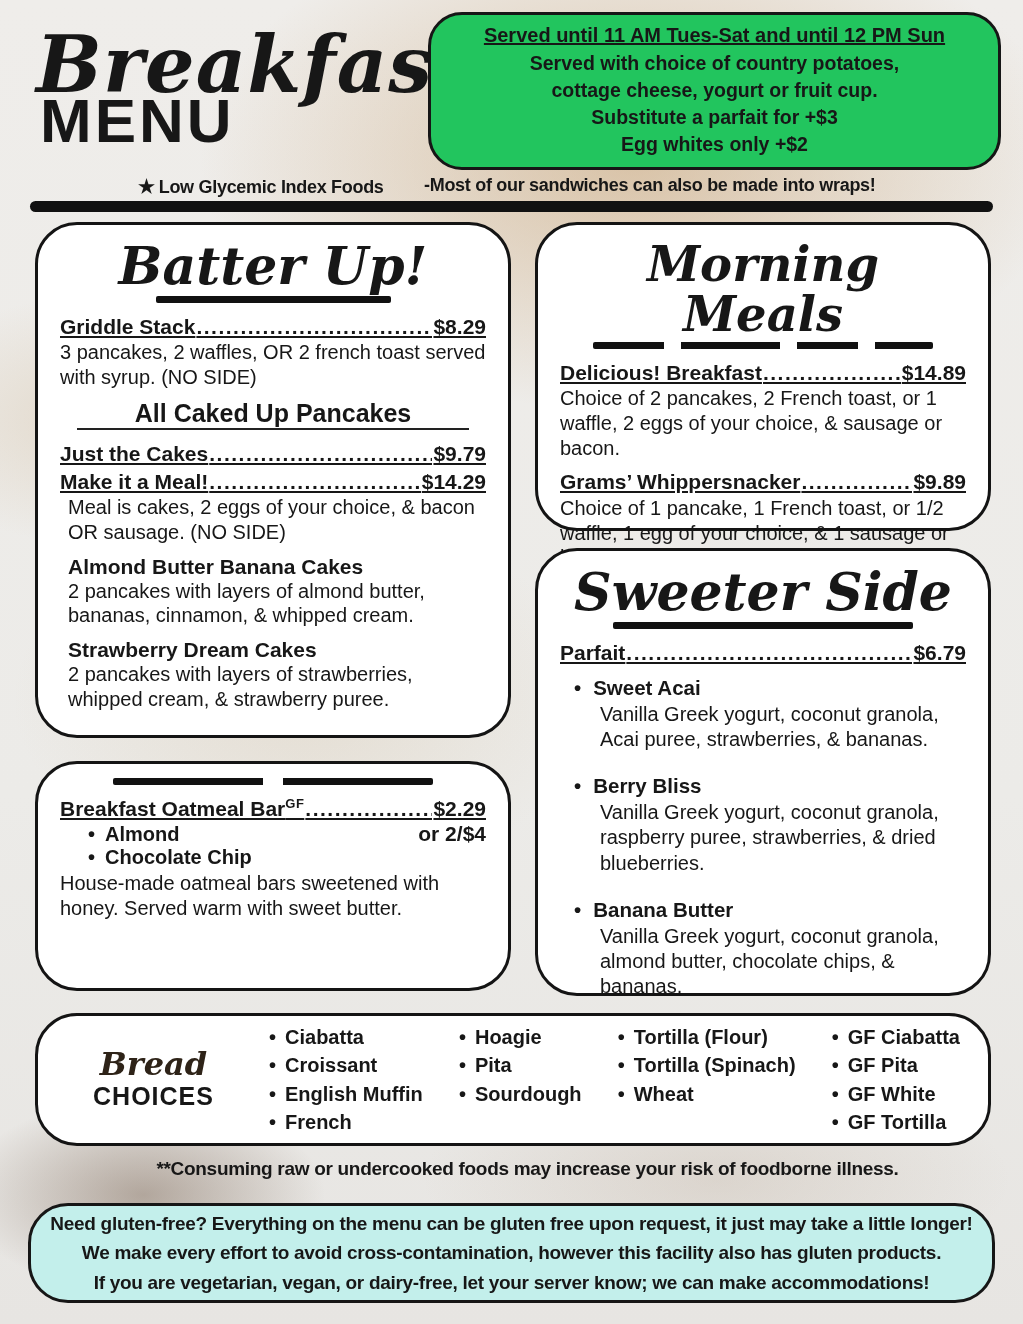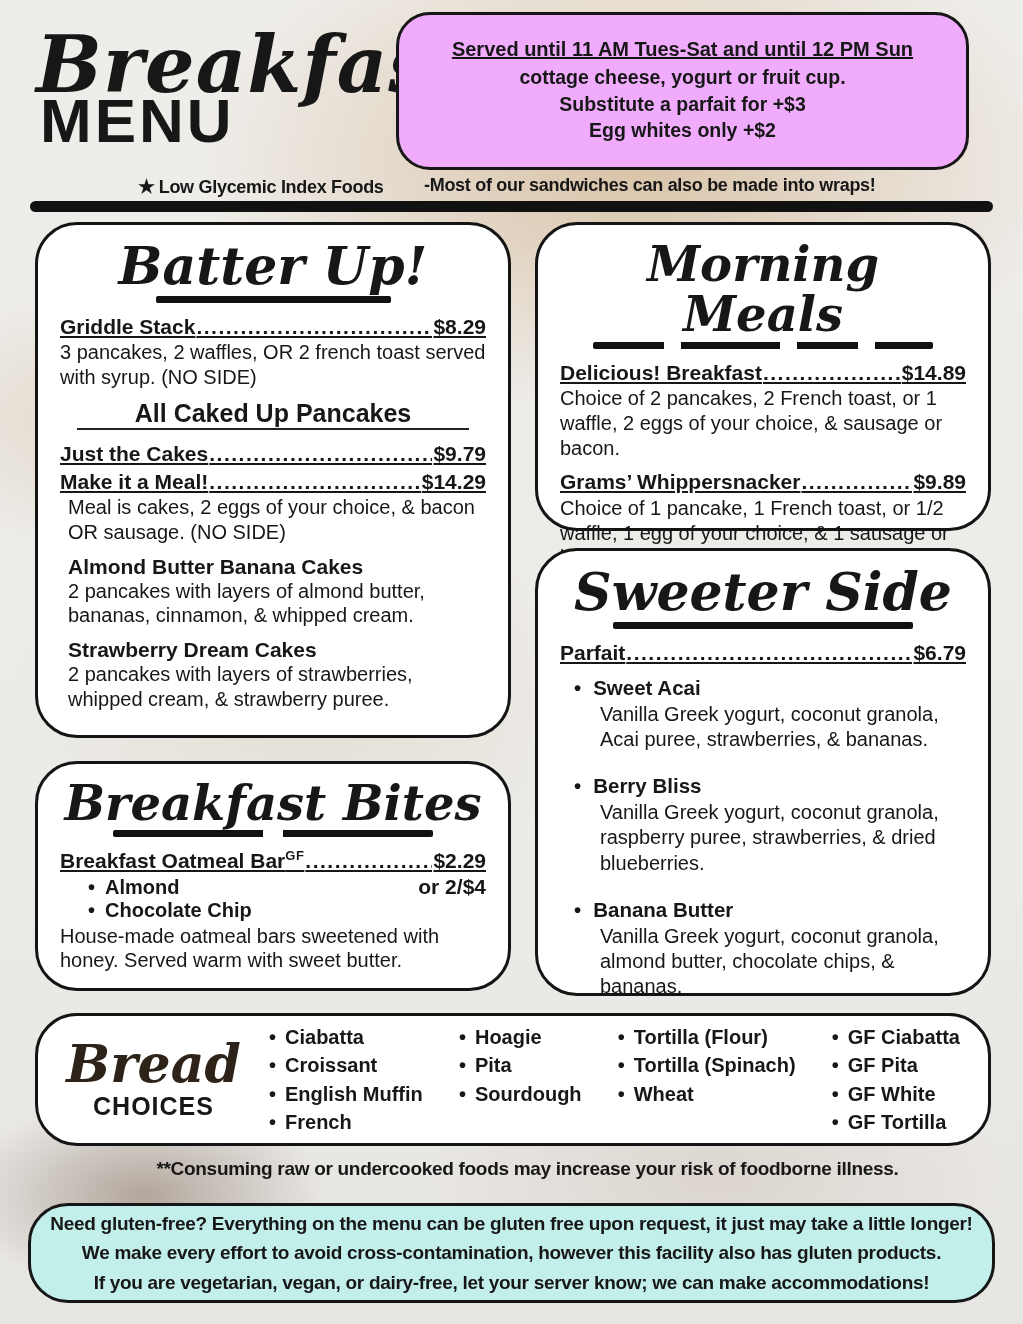--- a/index.html
+++ b/index.html
@@ -22,22 +22,22 @@
       radial-gradient(ellipse 420px 160px at 70% 1180px, rgba(180,160,140,.25), rgba(180,160,140,0) 70%),
       linear-gradient(180deg,#efedea 0%,#ecebe8 60%,#e7e5e2 100%);
   }
   .script{font-family:"DejaVu Serif",serif;font-style:italic;font-weight:700;}
   .abs{position:absolute;}
 
   
   .title-script{left:36px;top:26px;font-size:78px;line-height:1;letter-spacing:1px;}
   .title-caps{left:40px;top:90px;font-size:62px;font-weight:800;letter-spacing:3px;line-height:1;}
   .info-box{
-    left:396px;top:12px;width:573px;height:158px;
-    background:#f0abfc;border:3px solid #161616;border-radius:34px;
+    left:428px;top:12px;width:573px;height:158px;
+    background:#22c55e;border:3px solid #161616;border-radius:34px;
     display:flex;flex-direction:column;justify-content:center;align-items:center;
     text-align:center;box-sizing:border-box;padding:6px 14px;
   }
   .info-line1{font-size:20px;font-weight:700;text-decoration:underline;margin-bottom:3px;}
   .info-line{font-size:19.5px;font-weight:700;line-height:1.38;}
   .legend{left:138px;top:175px;font-size:18px;font-weight:700;letter-spacing:-.3px;}
   .legend .star{font-size:19px;margin-right:4px;}
   .legend-note{left:424px;top:175px;font-size:18px;font-weight:700;letter-spacing:-.3px;}
   .divider{left:30px;top:201px;width:963px;height:11px;background:#111;border-radius:6px;}
 
@@ -76,21 +76,21 @@
   .alt-price{margin-left:auto;font-size:21px;font-weight:700;}
 
   .flavor{margin:10px 0 0;}
   .flavor-name-row{display:flex;align-items:baseline;font-size:20.5px;font-weight:700;}
   .flavor-name-row .b{margin:0 12px 0 14px;}
   .flavor-desc{font-size:20px;line-height:1.26;padding-left:40px;margin-top:2px;}
 
   
   .bread-flex{display:flex;align-items:center;height:100%;}
   .bread-left{width:175px;text-align:center;flex:0 0 auto;}
-  .bread-script{font-size:52px;color:#2e2318;line-height:1;}
+  .bread-script{font-size:32px;color:#2e2318;line-height:1;}
   .bread-caps{font-size:25px;font-weight:700;letter-spacing:1px;margin-top:2px;}
   .bread-cols{display:flex;flex:1;justify-content:space-between;padding-left:28px;}
   .bread-col{list-style:none;margin:0;padding:0;}
   .bread-col li{font-size:20px;font-weight:700;line-height:1.42;white-space:nowrap;}
   .bread-col li::before{content:"•";margin-right:9px;}
 
   
   .warning{left:0;top:1158px;width:1023px;text-align:center;font-size:19px;font-weight:700;letter-spacing:-.3px;margin-left:16px;}
   .gluten-box{
     left:28px;top:1203px;width:967px;height:100px;
@@ -105,20 +105,21 @@
 <body>
 
 <div class="page">
   <div class="bg"></div>
 
   <div class="abs title-script script">Breakfast</div>
   <div class="abs title-caps">MENU</div>
 
   <div class="abs info-box">
     <div class="info-line1">Served until 11 AM Tues-Sat and until 12 PM Sun</div>
+    <div class="info-line">Served with choice of country potatoes,</div>
     <div class="info-line">cottage cheese, yogurt or fruit cup.</div>
     <div class="info-line">Substitute a parfait for +$3</div>
     <div class="info-line">Egg whites only +$2</div>
   </div>
 
   <div class="abs legend">
     <span class="star">★</span><span>Low Glycemic Index Foods</span>
   </div>
   <div class="abs legend-note">-Most of our sandwiches can also be made into wraps!</div>
   <div class="abs divider"></div>
@@ -152,21 +153,20 @@
 
     <div class="subitem-name">Almond Butter Banana Cakes</div>
     <div class="subitem-desc">2 pancakes with layers of almond butter, bananas, cinnamon, &amp; whipped cream.</div>
 
     <div class="subitem-name">Strawberry Dream Cakes</div>
     <div class="subitem-desc">2 pancakes with layers of strawberries, whipped cream, &amp; strawberry puree.</div>
   </div>
 
   <div class="card card-bites">
     <div class="sec-head">
-      <div class="sec-title script" style="font-size:48px;">Breakfast Bites</div>
       <div class="underbar u-bites"></div>
     </div>
     <div class="item-row">
       <span><span>Breakfast Oatmeal Bar</span><sup class="gf">GF</sup></span>
       <span class="dots"></span>
       <span class="price">$2.29</span>
     </div>
     <div class="bullet-row">
       <span class="b">•</span>
       <span>Almond</span>

